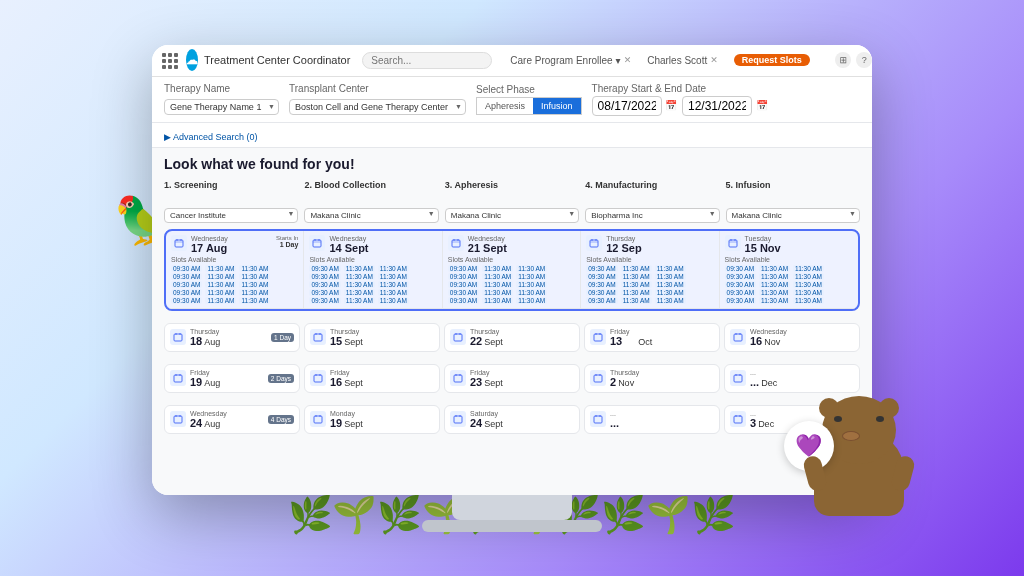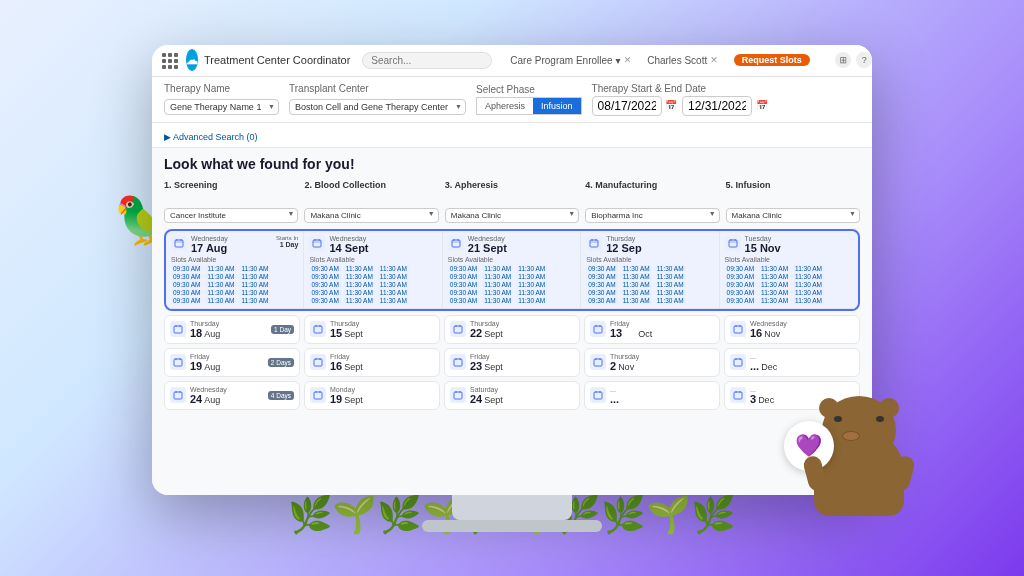--- a/index.html
+++ b/index.html
@@ -444,21 +444,21 @@
       border-radius: 2px;
       padding: 0 2px;
       white-space: nowrap;
     }
 
     
     .simple-slots-grid {
       display: grid;
       grid-template-columns: repeat(5, 1fr);
       gap: 4px;
-      margin-top: 4px;
+      margin-top: 12px;
     }
 
     .simple-slot {
       background: white;
       border: 1px solid #e5e7eb;
       border-radius: 6px;
       padding: 4px 5px;
       display: flex;
       align-items: center;
       gap: 4px;

